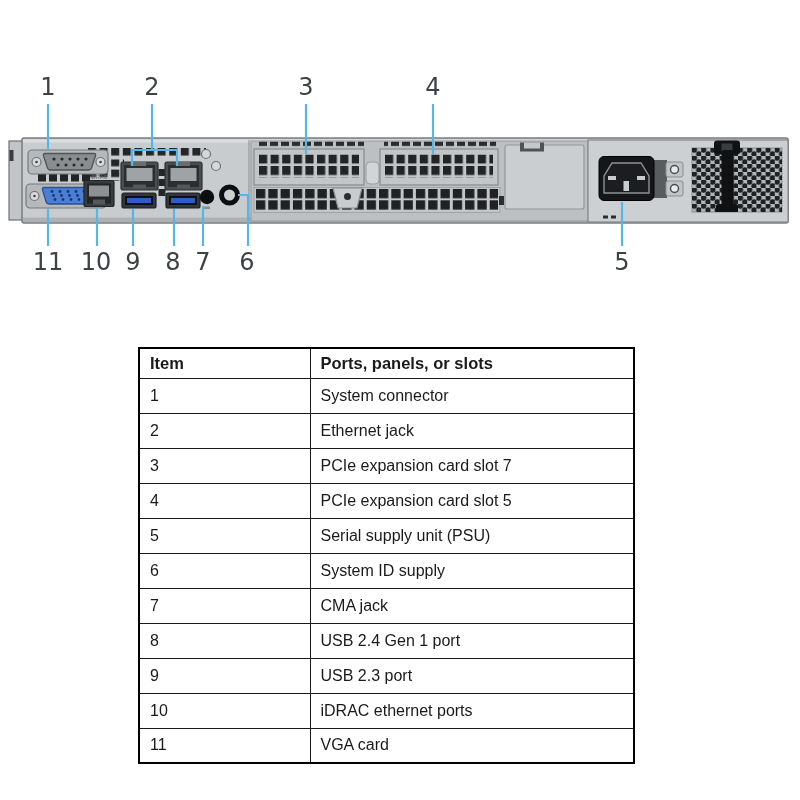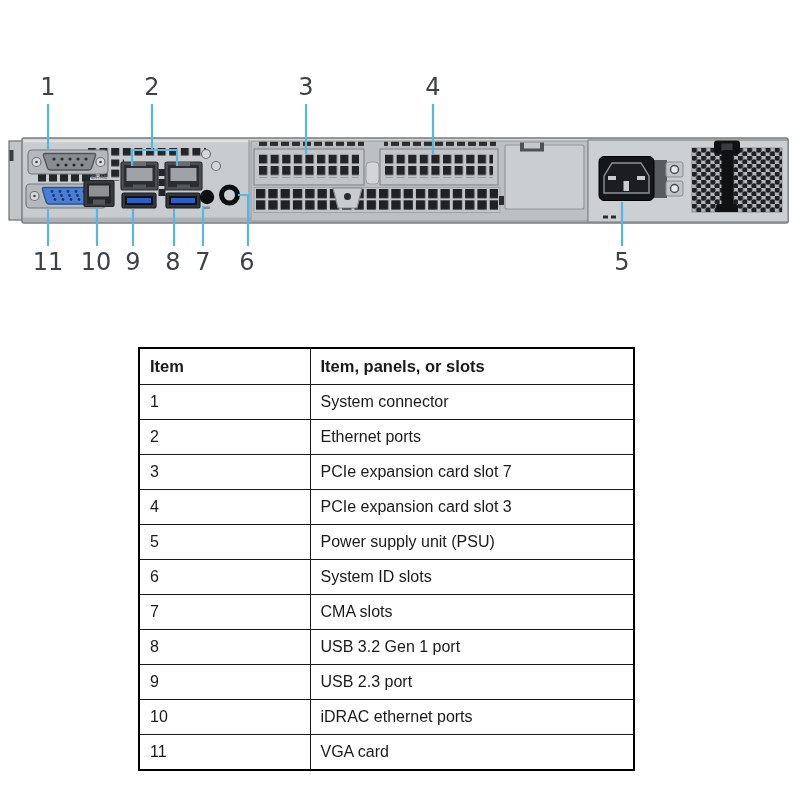--- a/index.html
+++ b/index.html
@@ -28,21 +28,21 @@
     position: absolute;
     left: 138px;
     top: 347px;
     width: 497px;
     border-collapse: collapse;
     border: 2.5px solid #000000;
     table-layout: fixed;
   }
   .ports-table th, .ports-table td {
     border: 1.5px solid #1a1a1a;
-    padding: 8px 10px;
+    padding: 1px 10px;
     text-align: left;
     vertical-align: middle;
     color: #1a1a1a;
     overflow: hidden;
     white-space: nowrap;
   }
   .ports-table th {
     height: 30px;
     font-size: 16.5px;
     font-weight: bold;
@@ -288,55 +288,55 @@
     <div class="callout" style="left:173px; top:249px;">8</div>
     <div class="callout" style="left:133px; top:249px;">9</div>
     <div class="callout" style="left:96px;  top:249px;">10</div>
     <div class="callout" style="left:48px;  top:249px;">11</div>
   </div>
 
   <table class="ports-table">
     <thead>
       <tr>
         <th class="col-item">Item</th>
-        <th>Item, panels, or slots</th>
+        <th>Ports, panels, or slots</th>
       </tr>
     </thead>
     <tbody>
       <tr>
         <td>1</td>
         <td>System connector</td>
       </tr>
       <tr>
         <td>2</td>
-        <td>Ethernet ports</td>
+        <td>Ethernet jack</td>
       </tr>
       <tr>
         <td>3</td>
         <td>PCIe expansion card slot 7</td>
       </tr>
       <tr>
         <td>4</td>
-        <td>PCIe expansion card slot 3</td>
+        <td>PCIe expansion card slot 5</td>
       </tr>
       <tr>
         <td>5</td>
-        <td>Power supply unit (PSU)</td>
+        <td>Serial supply unit (PSU)</td>
       </tr>
       <tr>
         <td>6</td>
-        <td>System ID slots</td>
+        <td>System ID supply</td>
       </tr>
       <tr>
         <td>7</td>
-        <td>CMA slots</td>
+        <td>CMA jack</td>
       </tr>
       <tr>
         <td>8</td>
-        <td>USB 3.2 Gen 1 port</td>
+        <td>USB 2.4 Gen 1 port</td>
       </tr>
       <tr>
         <td>9</td>
         <td>USB 2.3 port</td>
       </tr>
       <tr>
         <td>10</td>
         <td>iDRAC ethernet ports</td>
       </tr>
       <tr>

